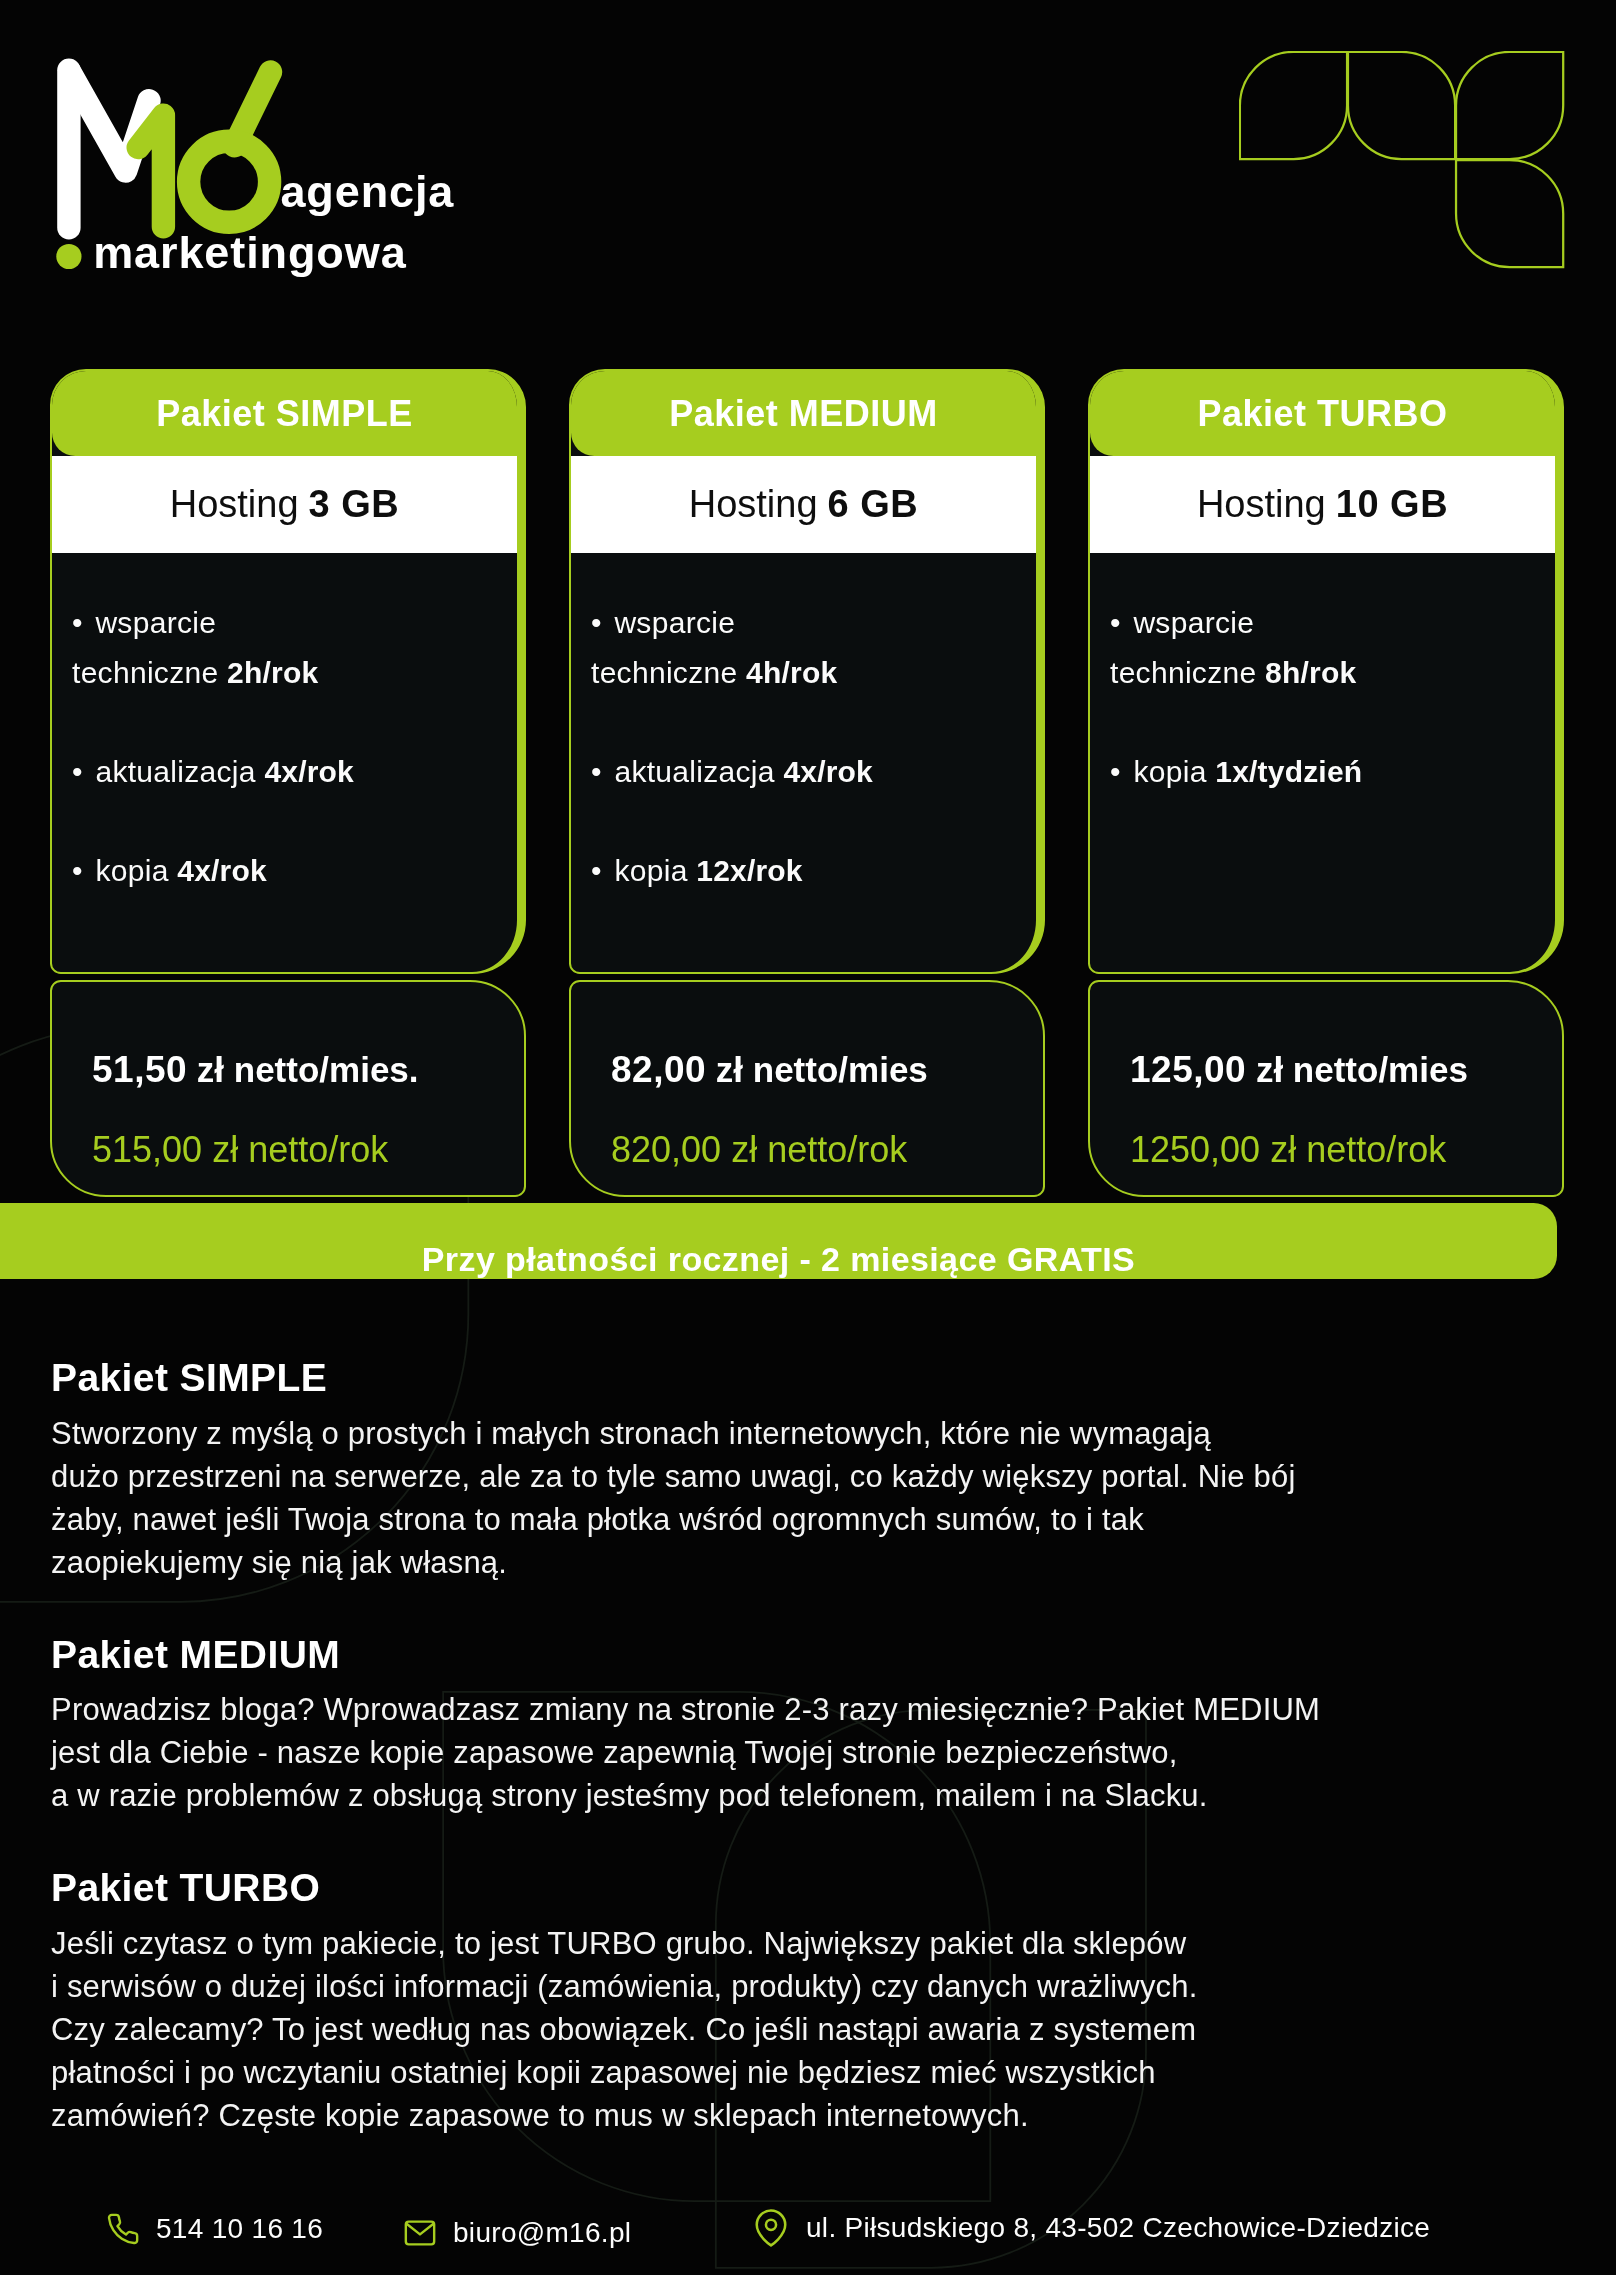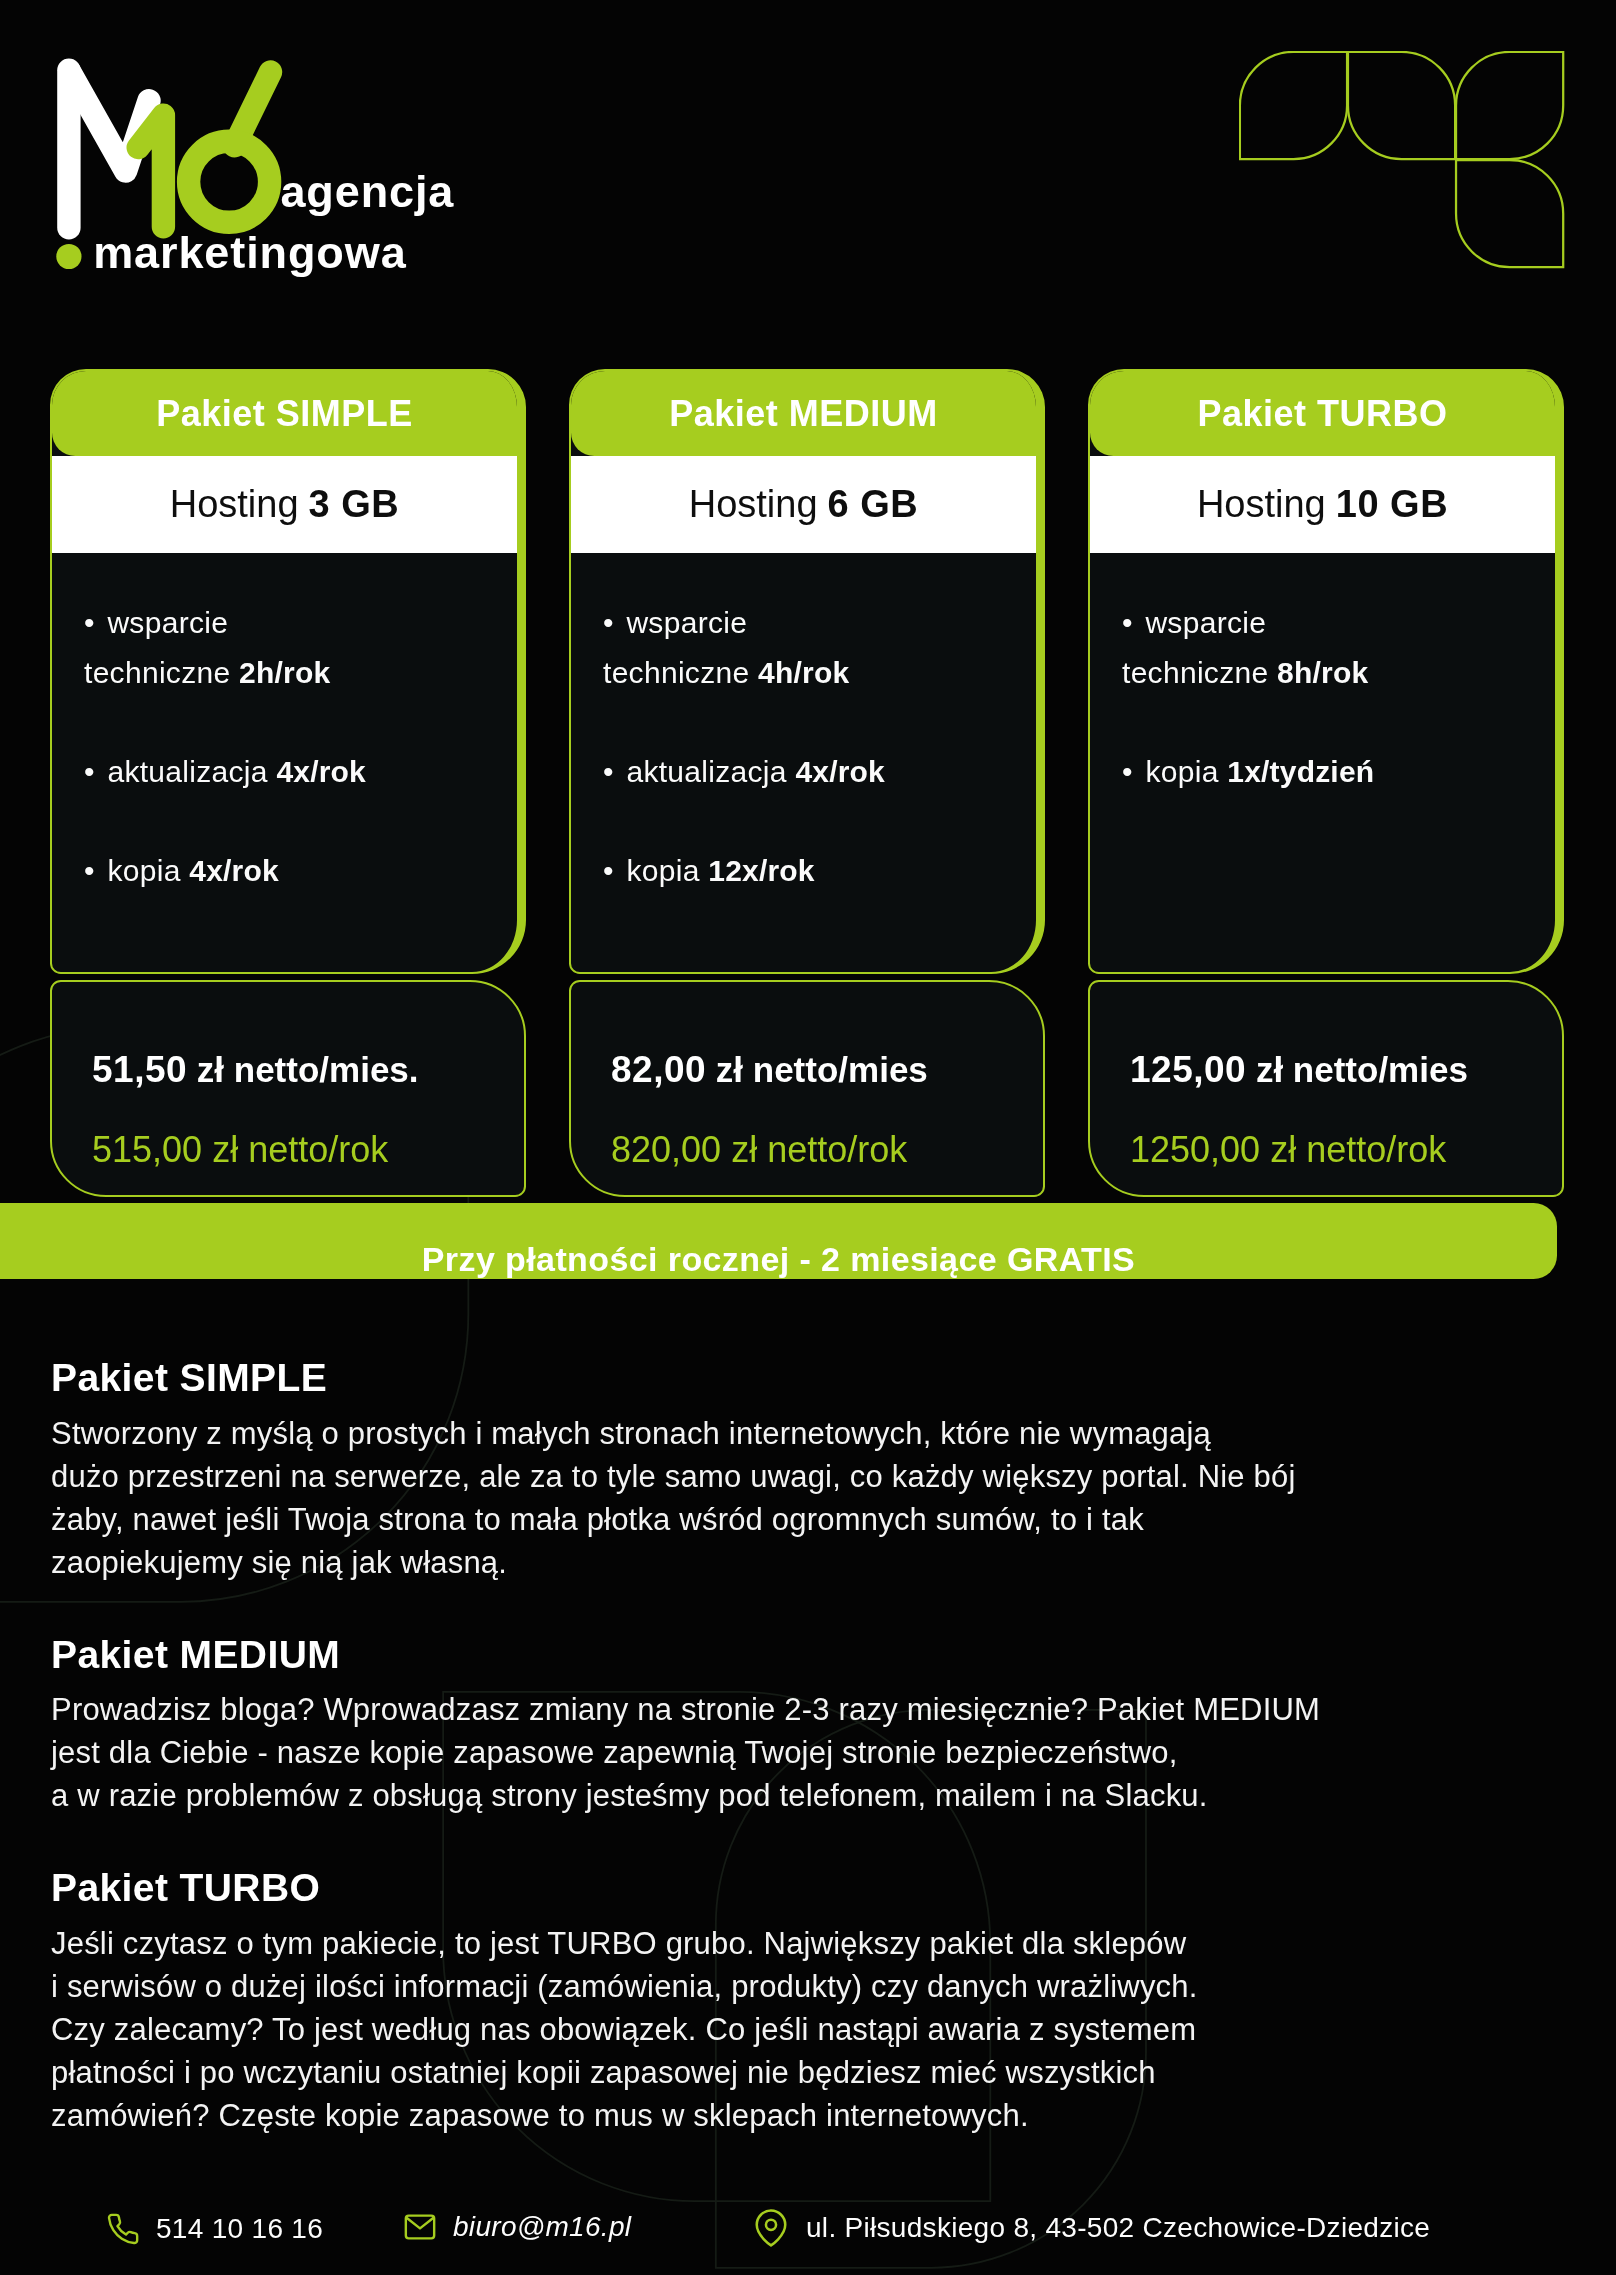--- a/index.html
+++ b/index.html
@@ -33,21 +33,21 @@
     display:flex;align-items:center;justify-content:center;
     border-radius:0 0 0 23.4px;
   }
   .card-title{font-size:36px;font-weight:700;color:#fff;letter-spacing:0.5px;}
   .card-hosting{
     height:97px;background:#fff;flex:none;color:#0e0e0e;
     display:flex;align-items:center;justify-content:center;font-size:38px;font-weight:400;
   }
   .card-hosting b{font-weight:800;margin-left:10px;letter-spacing:0.5px;}
   .card-features{
-    flex:1;padding:45px 27px 0 32px;font-size:30px;font-weight:300;
+    flex:1;padding:45px 27px 0 20px;font-size:30px;font-weight:300;
     color:#fbfbfb;line-height:50px;letter-spacing:0.3px;
   }
   .feature{margin-bottom:49px;}
   .feature b{font-weight:700;letter-spacing:0.2px;}
   .bullet{margin-right:12.6px;}
   .card-price{
     box-sizing:border-box;margin-top:6.3px;height:217px;background:var(--dark);
     border:2.7px solid var(--green);border-radius:10.8px 56px 10.8px 56px;
     padding:67px 16px 0 40px;
   }
@@ -62,21 +62,21 @@
   }
   
   .sections{position:absolute;top:1357px;left:51px;width:1530px;}
   .section h3{margin:0 0 12.6px;font-size:39px;line-height:42px;font-weight:800;color:#fff;letter-spacing:0.4px;}
   .section p{margin:0 0 50px;font-size:31px;font-weight:300;line-height:43px;color:#f3f3f3;letter-spacing:0.2px;}
   
   .footer{position:absolute;top:2207px;left:0;width:1617px;height:58px;}
   .footer-item{position:absolute;display:flex;align-items:center;gap:16px;font-size:28px;font-weight:300;color:#fdfdfd;letter-spacing:0.3px;}
   .footer-item svg{flex:none;}
   .fi-phone{left:106px;top:5.4px;}
-  .fi-mail{left:403px;top:3px;font-style:italic;}
+  .fi-mail{left:403px;top:9px;}
   .fi-pin{left:752px;top:1.8px;}
 </style>
 </head>
 <body>
 
 <div class="page">
 
   <svg class="bg-decor" width="1617" height="2275" viewBox="0 0 1796 2528" fill="none" xmlns="http://www.w3.org/2000/svg">
     <g stroke="#151b15" stroke-width="2" fill="none">
       <path d="M -180 1460 A 320 320 0 0 1 140 1140 L 520 1140 L 520 1460 A 320 320 0 0 1 200 1780 L -180 1780 Z"></path>

